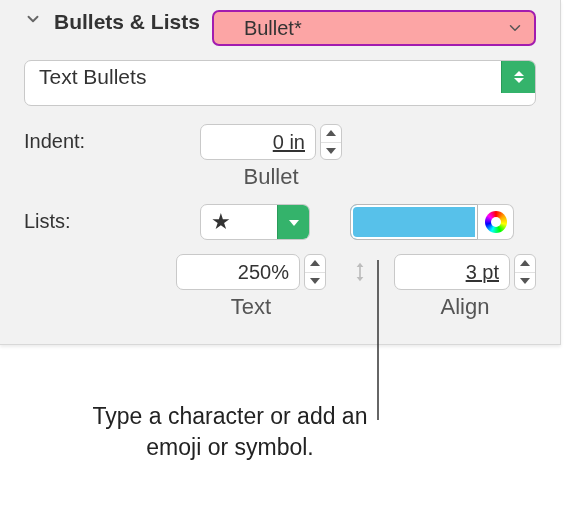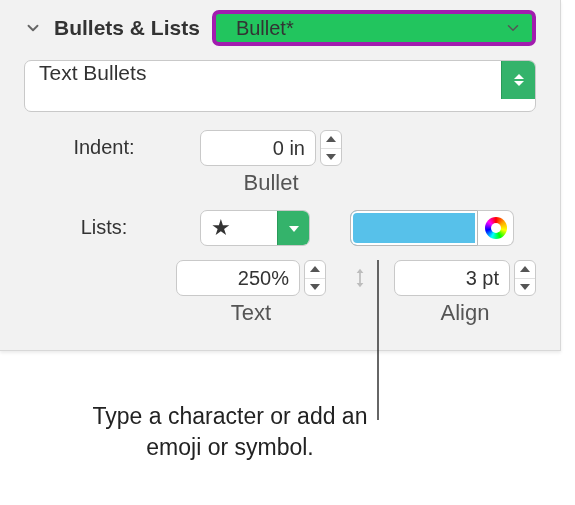--- a/index.html
+++ b/index.html
@@ -14,60 +14,60 @@
     background: #f2f2f2;
     border: 1px solid #d8d8d8;
     border-top: none;
     border-left: none;
     padding: 10px 24px 24px 24px;
     width: 561px;
     box-shadow: 0 2px 3px rgba(0,0,0,0.08);
   }
   .header-row {
     display: flex;
-    align-items: center;
+    align-items: flex-start;
     gap: 12px;
     margin-bottom: 14px;
   }
   .disclosure {
     display: inline-flex;
     align-items: center;
     cursor: pointer;
   }
   .disclosure svg { width: 18px; height: 18px; }
   .section-title {
     font-size: 21px;
     font-weight: 700;
     color: #333;
     flex: 0 0 auto;
   }
   .preset-dropdown {
     flex: 1;
     height: 36px;
-    background: #22c55e;
-    border: 4px solid #a21caf;
+    background: #fca5a5;
+    border: 2px solid #a21caf;
     border-radius: 7px;
     display: flex;
     align-items: center;
     justify-content: space-between;
-    padding: 0 10px 0 20px;
+    padding: 0 10px 0 30px;
     font-size: 20px;
     color: #333;
     cursor: pointer;
   }
   .chev { width:18px; height:18px; }
   .chev path { stroke:#555; stroke-width:2; fill:none; stroke-linecap:round; stroke-linejoin:round;}
   
   .type-dropdown {
-    height: 52px;
+    height: 46px;
     background: #fff;
     border: 1px solid #c9c9c9;
     border-radius: 7px;
     display: flex;
-    align-items: flex-start;
+    align-items: center;
     justify-content: space-between;
     padding: 0 0 12px 14px;
     font-size: 21px;
     color: #333;
     margin-bottom: 18px;
     cursor: pointer;
     overflow: hidden;
   }
   .green-cap {
     width: 34px;
@@ -85,21 +85,21 @@
   .green-cap .tri.dn { border-top:5px solid #fff; }
   .green-cap-single .tri.dn { border-top:6px solid #fff; margin-top:2px;}
   
   .row {
     display: flex;
     align-items: flex-start;
     margin-bottom: 14px;
   }
   .row-label {
     width: 176px;
-    text-align: center;
+    text-align: left;
     font-size: 20px;
     color: #333;
     padding-right: 16px;
     padding-top: 6px;
   }
   .field-col { display:flex; flex-direction:column; align-items:flex-start;}
   .field-pair { display:flex; gap:24px;}
   .sublabel {
     font-size: 22px;
     color: #555;
@@ -115,21 +115,21 @@
   .stepper input {
     height: 36px;
     border: 1px solid #c9c9c9;
     border-radius: 7px;
     background: #fff;
     font-size: 20px;
     text-align: right;
     padding: 0 10px;
     color: #333;
   }
-  .w110 { width: 116px; }
+  .w110 { width: 116px; text-decoration: underline; }
   .w120 { width: 124px; }
   .stepper-btns {
     width: 22px;
     height: 36px;
     display:flex;
     flex-direction:column;
     border: 1px solid #c9c9c9;
     border-radius: 6px;
     overflow:hidden;
     background:#fff;

